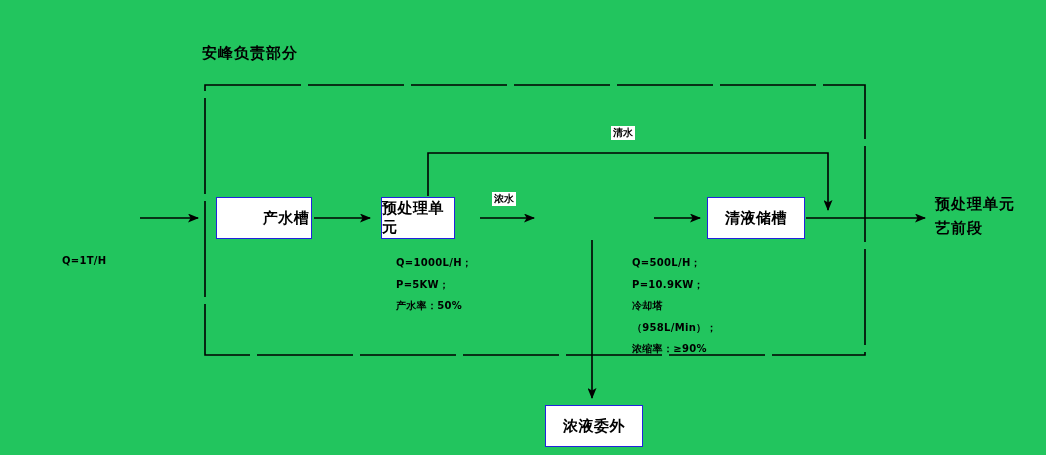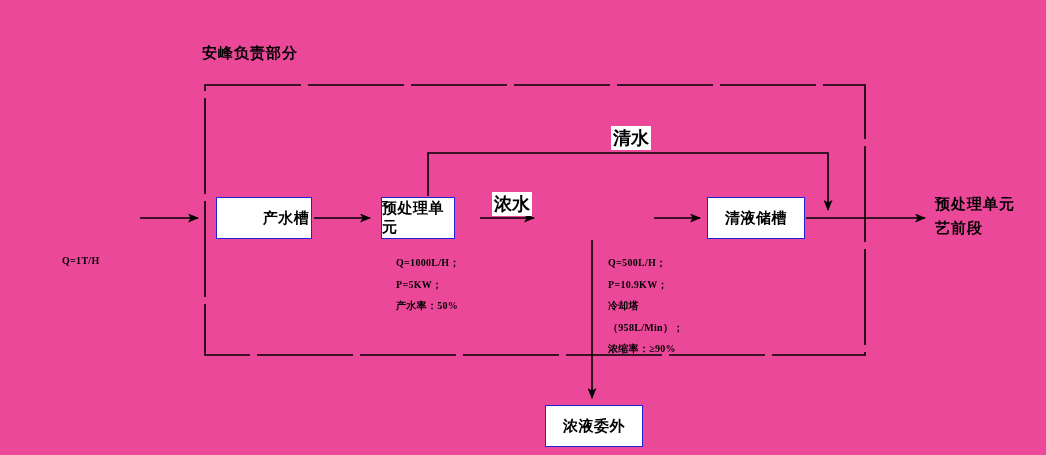--- a/index.html
+++ b/index.html
@@ -7,23 +7,22 @@
     padding: 0;
     background: #ffffff;
   }
   body {
     font-family: "DejaVu Sans", "Liberation Sans", sans-serif;
   }
   #canvas {
     position: relative;
     width: 1046px;
     height: 455px;
-    background: #ec4899;
+    background: #22c55e;
     overflow: hidden;
-    font-family: Liberation Serif, serif;
   }
   svg.layer {
     position: absolute;
     left: 0;
     top: 0;
     width: 1046px;
     height: 455px;
   }
   .node {
     position: absolute;
@@ -42,21 +41,21 @@
     position: absolute;
     font-weight: bold;
     font-size: 15px;
     color: #000000;
     letter-spacing: 1px;
     white-space: nowrap;
   }
   .edge-label {
     position: absolute;
     font-weight: bold;
-    font-size: 18px;
+    font-size: 10px;
     color: #000000;
     white-space: nowrap;
     background: #ffffff;
     padding: 0 2px;
   }
   .end-label {
     position: absolute;
     font-weight: bold;
     font-size: 15px;
     color: #000000;
@@ -118,21 +117,21 @@
   <div class="edge-label" style="left:492px; top:192px;">浓水</div>
 
   <div class="edge-label" style="left:611px; top:126px;">清水</div>
 
   <div class="spec" style="left:62px; top:250px;">Q=1T/H</div>
 
   <div class="spec" style="left:396px; top:252px;">Q=1000L/H；
 P=5KW；
 产水率：50%</div>
 
-  <div class="spec" style="left:608px; top:252px;">Q=500L/H；
+  <div class="spec" style="left:632px; top:252px;">Q=500L/H；
 P=10.9KW；
 冷却塔
 （958L/Min）；
 浓缩率：≥90%</div>
 
   <div class="end-label" style="left:935px; top:192px;">预处理单元
 艺前段</div>
 
 </div>
 

